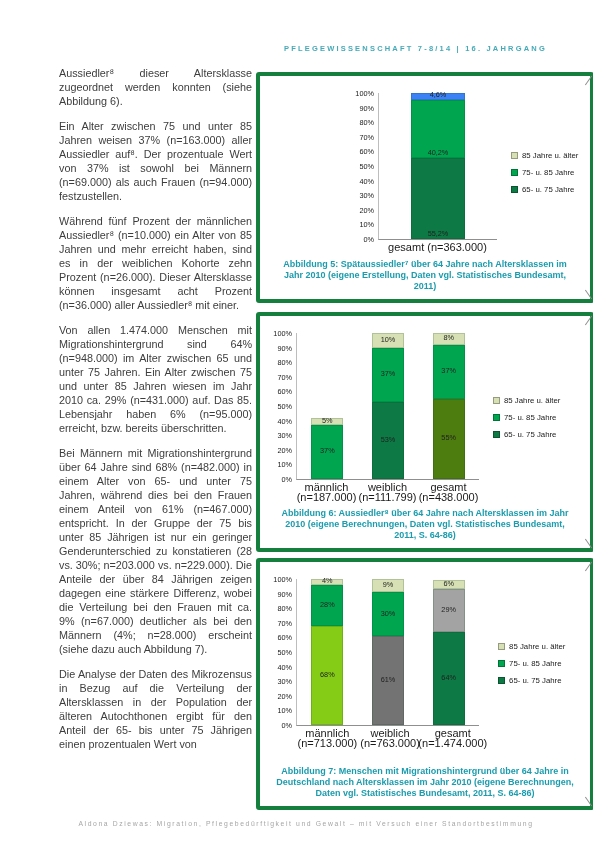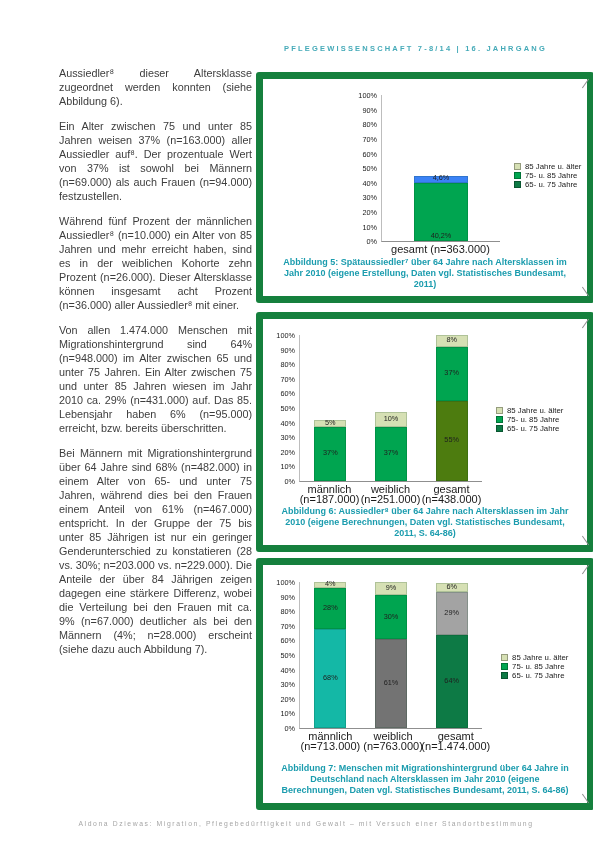--- a/index.html
+++ b/index.html
@@ -10,21 +10,21 @@
         letter-spacing:2.2px;color:#45aab8;}
 
   .page-tab{position:absolute;top:76px;right:16px;width:34px;height:29px;background:#595959;
         color:#fff;display:flex;align-items:center;justify-content:center;font-size:9px;letter-spacing:1px;}
 
   .text-col{position:absolute;left:40px;top:66px;width:193px;color:#3d3d3d;
         font-size:10.8px;line-height:14px;text-align:justify;}
   .text-col p{margin:0 0 11px 0;}
 
   .fig-col{position:absolute;left:237px;top:72px;width:338px;}
-  .figurebox{position:relative;border:7px solid #15803d;border-radius:3px;background:#fff;
+  .figurebox{position:relative;border:4px solid #15803d;border-radius:3px;background:#fff;
         display:flex;flex-direction:column;box-sizing:border-box;justify-content:center;}
   .fb-0{height:231px;margin-bottom:9px;}
   .fb-1{height:240px;margin-bottom:6px;}
   .fb-2{height:252px;}
   .curl{position:absolute;width:11px;height:1px;background:#8f8f8f;}
   .curl.tr{top:4px;right:-4px;transform:rotate(-55deg);}
   .curl.br{bottom:4px;right:-4px;transform:rotate(55deg);}
 
   .chart{flex:1;padding-top:17px;}
   .plotwrap{display:flex;}
@@ -44,21 +44,21 @@
   .chart-0 .bar{width:54px;}
   .chart-1 .bar,.chart-2 .bar{width:32px;}
   .seg{display:flex;align-items:center;justify-content:center;
         box-shadow:inset 0 0 0 1px rgba(0,60,30,0.18);}
   .seg.base{align-items:flex-end;}
   .seglabel{font-size:7.3px;color:#1f1f1f;line-height:8px;white-space:nowrap;padding-bottom:1px;}
 
   .xrow{display:flex;margin-top:3px;}
   .xlab{text-align:center;font-size:11px;line-height:9.5px;color:#1a1a1a;white-space:nowrap;}
 
-  .legend{display:flex;flex-direction:column;justify-content:center;margin-left:14px;flex:1;}
+  .legend{display:flex;flex-direction:column;justify-content:center;gap:8px;margin-left:14px;flex:1;}
   .legenditem{display:flex;align-items:center;gap:4px;font-size:7.8px;color:#1a1a1a;white-space:nowrap;}
   .swatch{width:7px;height:7px;flex:none;border:1px solid rgba(0,0,0,.3);box-sizing:border-box;}
 
   .caption{margin-top:auto;padding:2px 16px 7px;text-align:center;font-size:9px;line-height:11px;
         font-weight:bold;color:#1b9cae;}
 
   .running-footer{position:absolute;top:820px;left:0;width:100%;text-align:center;
         font-size:6.8px;letter-spacing:1.6px;color:#a6a6a6;}
 </style>
 </head>
@@ -71,20 +71,21 @@
   <div class="page-tab">
     <span>459</span>
   </div>
 
   <div class="text-col">
     <p>Aussiedler⁸ dieser Altersklasse zugeordnet werden konnten (siehe Abbildung 6).</p>
     <p>Ein Alter zwischen 75 und unter 85 Jahren weisen 37% (n=163.000) aller Aussiedler auf⁸. Der prozentuale Wert von 37% ist sowohl bei Männern (n=69.000) als auch Frauen (n=94.000) festzustellen.</p>
     <p>Während fünf Prozent der männlichen Aussiedler⁸ (n=10.000) ein Alter von 85 Jahren und mehr erreicht haben, sind es in der weiblichen Kohorte zehn Prozent (n=26.000). Dieser Altersklasse können insgesamt acht Prozent (n=36.000) aller Aussiedler⁸ mit einer.</p>
     <p>Von allen 1.474.000 Menschen mit Migrationshintergrund sind 64% (n=948.000) im Alter zwischen 65 und unter 75 Jahren. Ein Alter zwischen 75 und unter 85 Jahren wiesen im Jahr 2010 ca. 29% (n=431.000) auf. Das 85. Lebensjahr haben 6% (n=95.000) erreicht, bzw. bereits überschritten.</p>
     <p>Bei Männern mit Migrationshintergrund über 64 Jahre sind 68% (n=482.000) in einem Alter von 65- und unter 75 Jahren, während dies bei den Frauen einem Anteil von 61% (n=467.000) entspricht. In der Gruppe der 75 bis unter 85 Jährigen ist nur ein geringer Genderunterschied zu konstatieren (28 vs. 30%; n=203.000 vs. n=229.000). Die Anteile der über 84 Jährigen zeigen dagegen eine stärkere Differenz, wobei die Verteilung bei den Frauen mit ca. 9% (n=67.000) deutlicher als bei den Männern (4%; n=28.000) erscheint (siehe dazu auch Abbildung 7).</p>
+    <p>Die Analyse der Daten des Mikrozensus in Bezug auf die Verteilung der Altersklassen in der Population der älteren Autochthonen ergibt für den Anteil der 65- bis unter 75 Jährigen einen prozentualen Wert von</p>
   </div>
 
   <div class="fig-col">
 
     <figure class="figurebox fb-0" style="margin:0 0 9px 0">
       <span class="curl tr"></span>
       <span class="curl br"></span>
       <div class="chart chart-0">
           <div class="plotwrap">
             <div class="yaxis">
@@ -97,20 +98,23 @@
               <span class="ytick" style="top: 83.6px;">40%</span>
               <span class="ytick" style="top: 98.2px;">30%</span>
               <span class="ytick" style="top: 112.8px;">20%</span>
               <span class="ytick" style="top: 127.4px;">10%</span>
               <span class="ytick" style="top: 142px;">0%</span>
             </div>
             <div class="plotcol">
               <div class="plot">
                 <div class="slot">
                   <div class="bar">
+                    <div class="seg base" style="height: 80.592px; background: rgb(13, 122, 69);">
+                      <span class="seglabel">55,2%</span>
+                    </div>
                     <div class="seg base" style="height: 58.692px; background: rgb(0, 165, 80);">
                       <span class="seglabel">40,2%</span>
                     </div>
                     <div class="seg base" style="height: 6.716px; background: #3b82f6;">
                       <span class="seglabel">4,6%</span>
                     </div>
                   </div>
                 </div>
               </div>
               <div class="xrow">
@@ -165,20 +169,23 @@
                     <div class="seg" style="height: 54.02px; background: rgb(0, 165, 80);">
                       <span class="seglabel">37%</span>
                     </div>
                     <div class="seg" style="height: 7.3px; background: rgb(214, 224, 180);">
                       <span class="seglabel">5%</span>
                     </div>
                   </div>
                 </div>
                 <div class="slot">
                   <div class="bar">
+                    <div class="seg" style="height: 77.38px; background: rgb(13, 122, 69);">
+                      <span class="seglabel">53%</span>
+                    </div>
                     <div class="seg" style="height: 54.02px; background: rgb(0, 165, 80);">
                       <span class="seglabel">37%</span>
                     </div>
                     <div class="seg" style="height: 14.6px; background: rgb(214, 224, 180);">
                       <span class="seglabel">10%</span>
                     </div>
                   </div>
                 </div>
                 <div class="slot">
                   <div class="bar">
@@ -197,21 +204,21 @@
               <div class="xrow">
                 <div class="slot">
                   <div class="xlab">
                     <div>männlich</div>
                     <div>(n=187.000)</div>
                   </div>
                 </div>
                 <div class="slot">
                   <div class="xlab">
                     <div>weiblich</div>
-                    <div>(n=251.000)</div>
+                    <div>(n=111.799)</div>
                   </div>
                 </div>
                 <div class="slot">
                   <div class="xlab">
                     <div>gesamt</div>
                     <div>(n=438.000)</div>
                   </div>
                 </div>
               </div>
             </div>
@@ -249,21 +256,21 @@
               <span class="ytick" style="top: 83.6px;">40%</span>
               <span class="ytick" style="top: 98.2px;">30%</span>
               <span class="ytick" style="top: 112.8px;">20%</span>
               <span class="ytick" style="top: 127.4px;">10%</span>
               <span class="ytick" style="top: 142px;">0%</span>
             </div>
             <div class="plotcol">
               <div class="plot">
                 <div class="slot">
                   <div class="bar">
-                    <div class="seg" style="height: 99.28px; background: #14b8a6;">
+                    <div class="seg" style="height: 99.28px; background: #84cc16;">
                       <span class="seglabel">68%</span>
                     </div>
                     <div class="seg" style="height: 40.88px; background: rgb(0, 165, 80);">
                       <span class="seglabel">28%</span>
                     </div>
                     <div class="seg" style="height: 5.84px; background: rgb(214, 224, 180);">
                       <span class="seglabel">4%</span>
                     </div>
                   </div>
                 </div>

